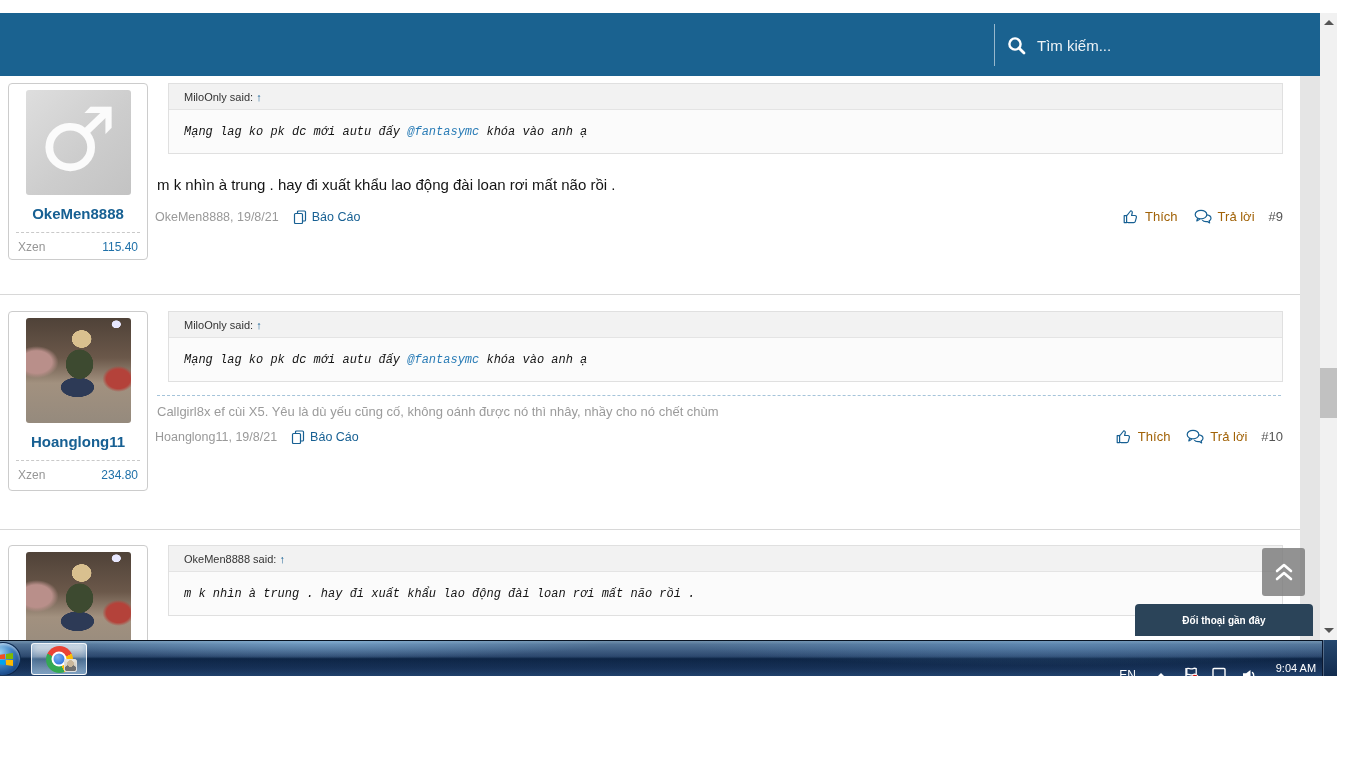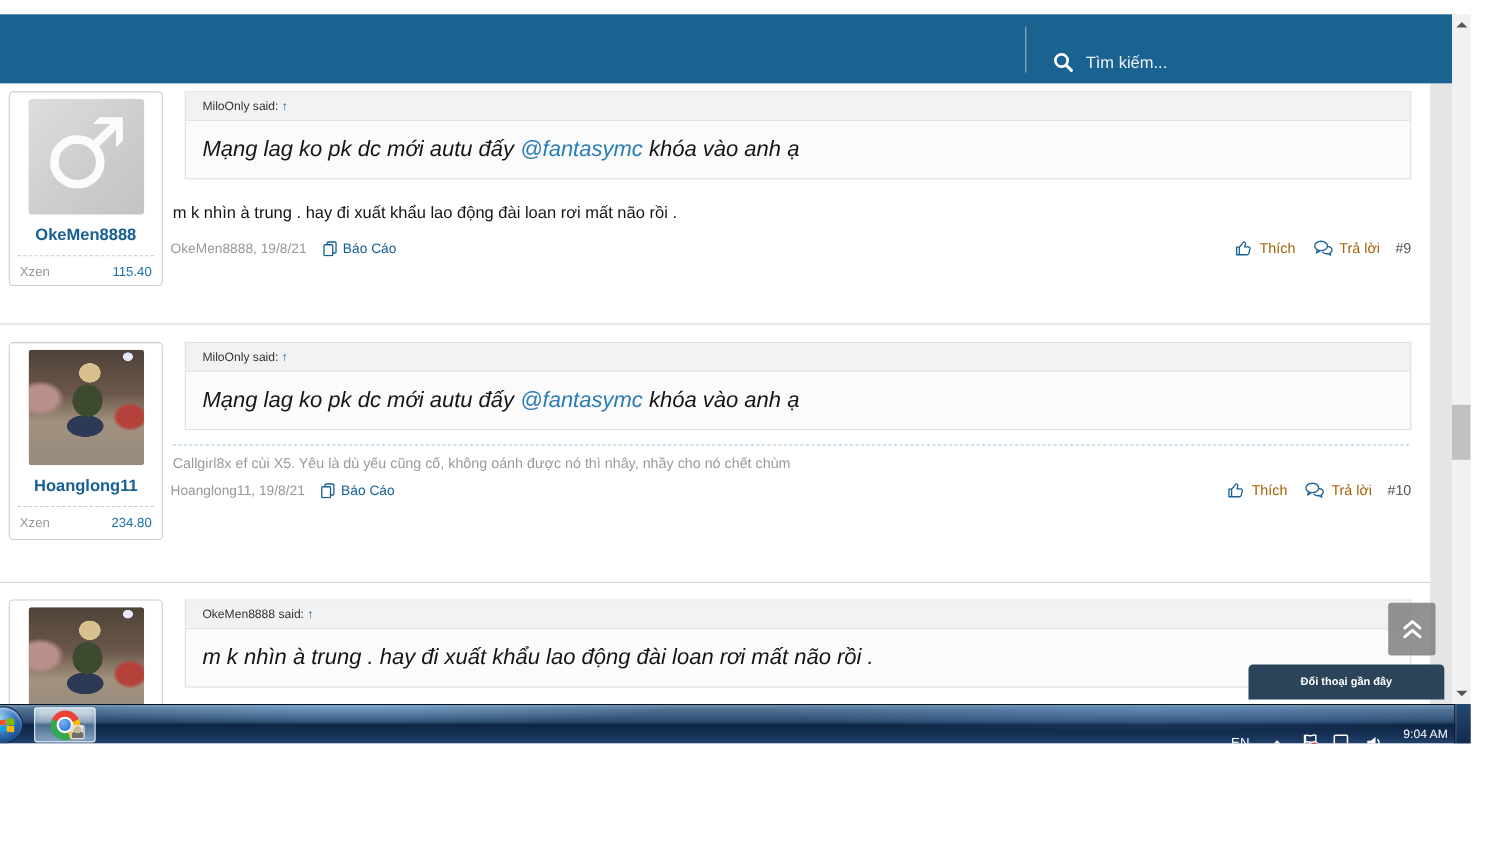--- a/index.html
+++ b/index.html
@@ -5,21 +5,21 @@
   * { margin:0; padding:0; box-sizing:border-box; }
   html,body { width:1366px; height:768px; background:#ffffff; font-family:"Liberation Sans","DejaVu Sans",sans-serif; }
   #screen { position:relative; width:1337px; height:676px; background:#ffffff; overflow:hidden; }
 
   
   #navbar { position:absolute; top:13px; left:0; width:1320px; height:63px; background:#1a6290; }
   .nav-tabs { position:absolute; left:0; top:9px; display:flex; height:46px; }
   .tab { height:46px; line-height:46px; padding:0 12px; margin-right:6px; color:#ffffff; font-size:15px; white-space:nowrap; cursor:pointer; }
   .tab.boxed { background:#134a6b; border-radius:3px; padding:0 14px; }
   .tab.plain { padding:0 18px; }
-  .nav-search { position:absolute; right:0; top:11px; width:388px; height:42px; display:flex; align-items:flex-end; border-left:1px solid rgba(255,255,255,0.55); padding-left:24px; }
+  .nav-search { position:absolute; right:0; top:11px; width:326px; height:42px; display:flex; align-items:center; border-left:1px solid rgba(255,255,255,0.55); padding-left:12px; }
   .nav-search svg { flex:0 0 auto; }
   .nav-search input { background:transparent; border:none; outline:none; color:#ffffff; font-size:15px; margin-left:11px; width:220px; font-family:inherit; }
   .nav-search input::placeholder { color:rgba(255,255,255,0.92); opacity:1; }
 
   
   #content { position:absolute; top:76px; left:0; width:1300px; height:564px; background:#ffffff; overflow:hidden; }
   #gutter { position:absolute; top:76px; left:1300px; width:20px; height:564px; background:#e5e5e5; }
   #scrollbar { position:absolute; top:13px; left:1320px; width:17px; height:627px; background:#f1f1f1; }
   .sb-arrow-up { position:absolute; top:7px; left:4px; width:0; height:0; border-left:5px solid transparent; border-right:5px solid transparent; border-bottom:5px solid #555555; }
   .sb-arrow-down { position:absolute; bottom:7px; left:4px; width:0; height:0; border-left:5px solid transparent; border-right:5px solid transparent; border-top:5px solid #555555; }
@@ -50,21 +50,21 @@
   }
   .uname { text-align:center; font-weight:bold; color:#176093; font-size:15px; margin-top:10px; }
   .stats { display:flex; justify-content:space-between; border-top:1px dashed #c9c9c9; margin-top:10px; padding:7px 2px 0 2px; font-size:12px; }
   .stats .lbl { color:#969696; }
   .stats .val { color:#2071a9;text-align:right; }
 
   .message { flex:1 1 auto; margin-left:7px; margin-right:17px; min-width:0; }
   .quote { margin-left:13px; border:1px solid #e0e0e0; background:#fbfbfb; }
   .quote-h { background:#f2f2f2; border-bottom:1px solid #e4e4e4; padding:7px 15px 6px 15px; font-size:11px; color:#333333; cursor:pointer; }
   .quote-h .arr { color:#176093; }
-  .quote-b { padding:15px 15px 14px 15px; font-size:20px; font-style:italic; color:#141414; }
+  .quote-b { padding:15px 15px 14px 15px; font-size:12px; font-style:italic; color:#141414;font-family:Liberation Mono, monospace; }
   .quote-b a { color:#2a7cb6; text-decoration:none; }
   .post-body { margin:22px 2px 0 2px; font-size:15px; color:#141414; }
   .p1 .post-body { margin-top:22px; }
   .signature { margin:13px 2px 0 2px; border-top:1px dashed #a5c4da; padding-top:8px; font-size:13px; color:#9b9b9b; }
   .post-footer { display:flex; align-items:center; margin:16px 0 0 0; font-size:12.5px; color:#999999; }
   .p2 .post-footer { margin-top:10px;text-align:center; }
   .meta { color:#999999; }
   .report { display:flex; align-items:center; margin-left:14px; color:#176093; cursor:pointer; }
   .report svg { margin-right:5px; }
   .foot-right { margin-left:auto; display:flex; align-items:center; font-size:13px; }

